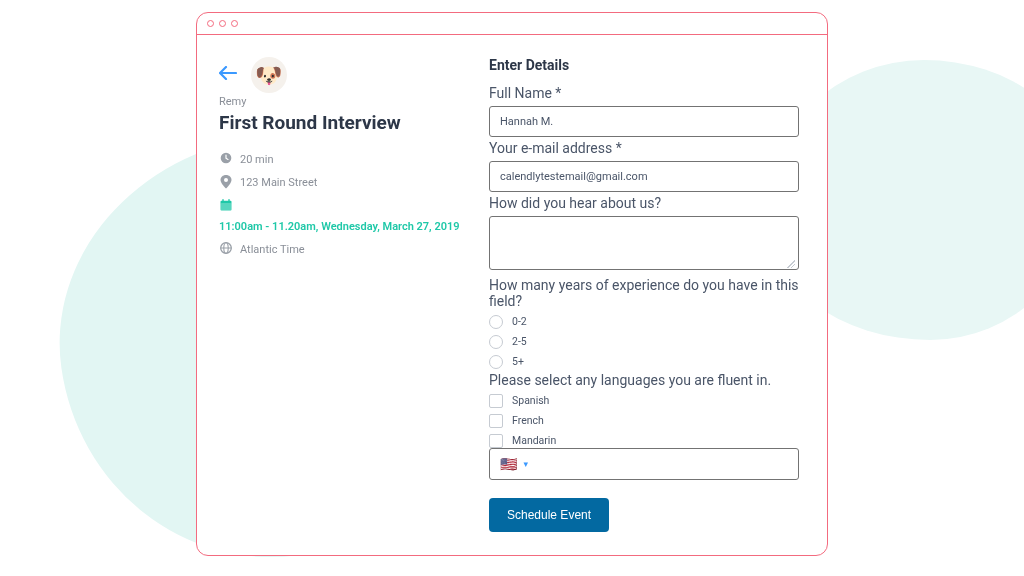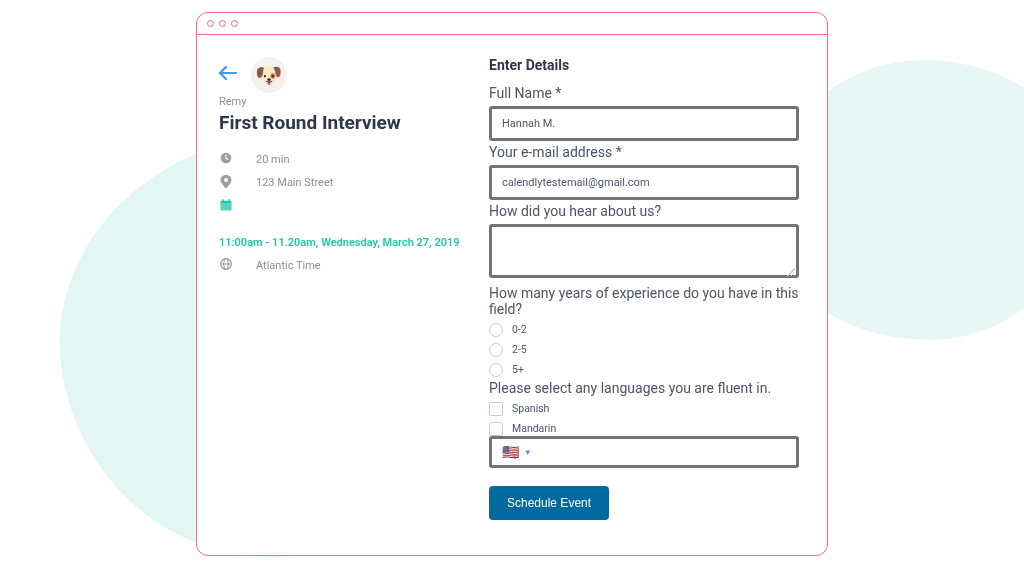--- a/index.html
+++ b/index.html
@@ -102,21 +102,21 @@
     .event-title {
       color: #2d3748;
       font-size: 19px;
       font-weight: 700;
       margin-top: 3px;
       margin-bottom: 18px;
     }
     .meta-row {
       display: flex;
       align-items: flex-start;
-      gap: 24px;
+      gap: 8px;
       margin-bottom: 8px;
       color: #8a8f98;
       font-size: 11px;
       line-height: 1.4;
     }
     .meta-row .icon {
       width: 13px;
       flex-shrink: 0;
       color: #9aa0a8;
       display: flex;
@@ -140,21 +140,21 @@
     }
     .label {
       font-size: 14px;
       color: #4a5568;
       margin-bottom: 5px;
       margin-top: 3px;
     }
     .label:first-of-type { margin-top: 0; }
     .input, .textarea, .phone-input {
       width: 100%;
-      border: 3px solid #737373;
+      border: 1px solid #737373;
       border-radius: 3px;
       padding: 8px 10px;
       font-size: 11px;
       color: #4a5568;
       font-family: inherit;
       background: #fff;
     }
     .textarea {
       height: 54px;
       resize: none;
@@ -321,20 +321,24 @@
         <span>5+</span>
       </div>
 
       <div class="label">Please select any languages you are fluent in.</div>
       <div class="option-row">
         <span class="check-btn"></span>
         <span>Spanish</span>
       </div>
       <div class="option-row">
         <span class="check-btn"></span>
+        <span>French</span>
+      </div>
+      <div class="option-row">
+        <span class="check-btn"></span>
         <span>Mandarin</span>
       </div>
 
       <div class="phone-input">
         <span class="flag">🇺🇸</span>
         <span class="chev">▾</span>
       </div>
 
       <button class="schedule-btn">Schedule Event</button>
     </div>

